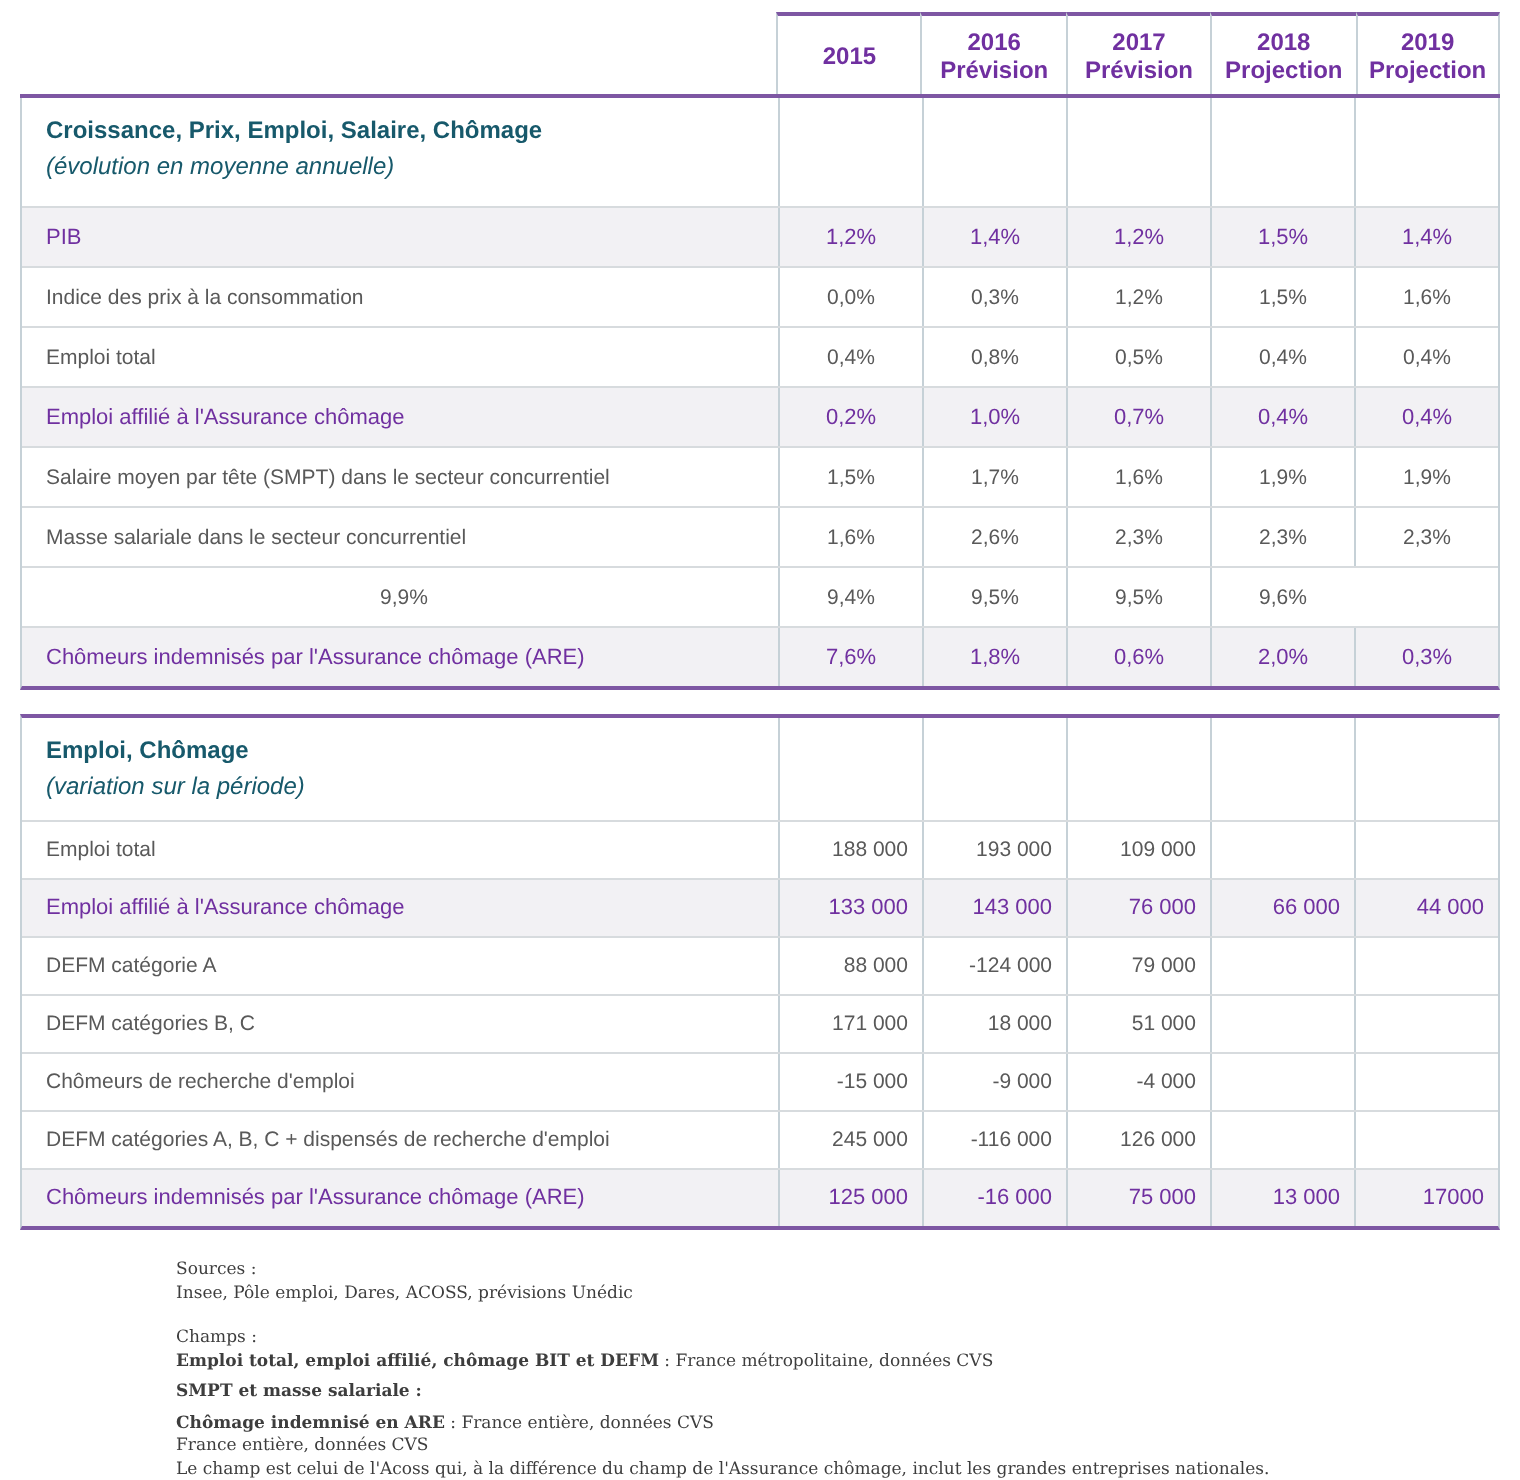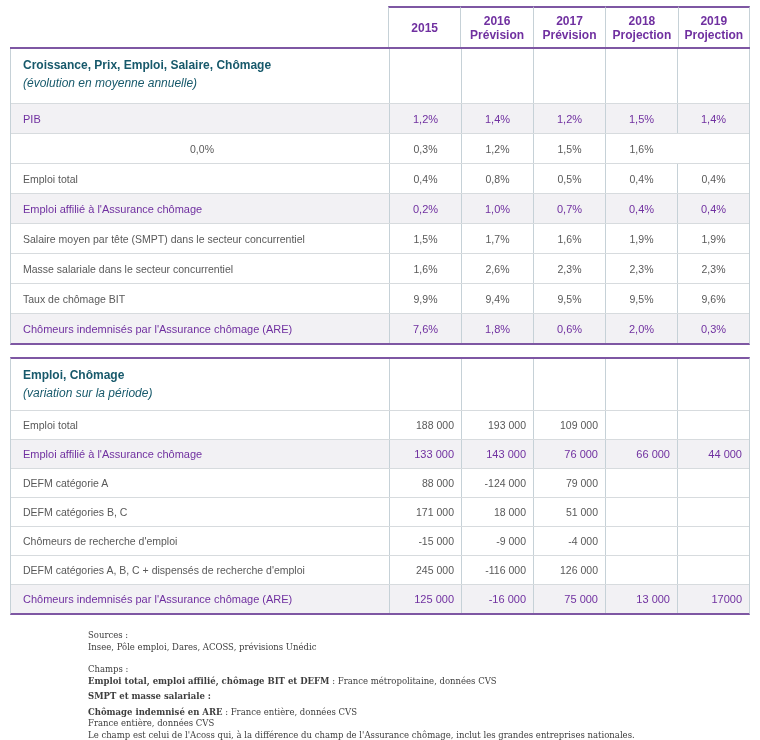--- a/index.html
+++ b/index.html
@@ -93,20 +93,21 @@
 
     <div class="row hl">
           <div class="cell">PIB</div>
           <div class="cell val">1,2%</div>
           <div class="cell val">1,4%</div>
           <div class="cell val">1,2%</div>
           <div class="cell val">1,5%</div>
           <div class="cell val">1,4%</div>
         </div>
         <div class="row">
+          <div class="cell">Indice des prix à la consommation</div>
           <div class="cell val">0,0%</div>
           <div class="cell val">0,3%</div>
           <div class="cell val">1,2%</div>
           <div class="cell val">1,5%</div>
           <div class="cell val">1,6%</div>
         </div>
         <div class="row">
           <div class="cell">Emploi total</div>
           <div class="cell val">0,4%</div>
           <div class="cell val">0,8%</div>
@@ -132,21 +133,20 @@
         </div>
         <div class="row">
           <div class="cell">Masse salariale dans le secteur concurrentiel</div>
           <div class="cell val">1,6%</div>
           <div class="cell val">2,6%</div>
           <div class="cell val">2,3%</div>
           <div class="cell val">2,3%</div>
           <div class="cell val">2,3%</div>
         </div>
         <div class="row">
-          <div class="cell">Taux de chômage BIT</div>
           <div class="cell val">9,9%</div>
           <div class="cell val">9,4%</div>
           <div class="cell val">9,5%</div>
           <div class="cell val">9,5%</div>
           <div class="cell val">9,6%</div>
         </div>
         <div class="row hl">
           <div class="cell">Chômeurs indemnisés par l'Assurance chômage (ARE)</div>
           <div class="cell val">7,6%</div>
           <div class="cell val">1,8%</div>

